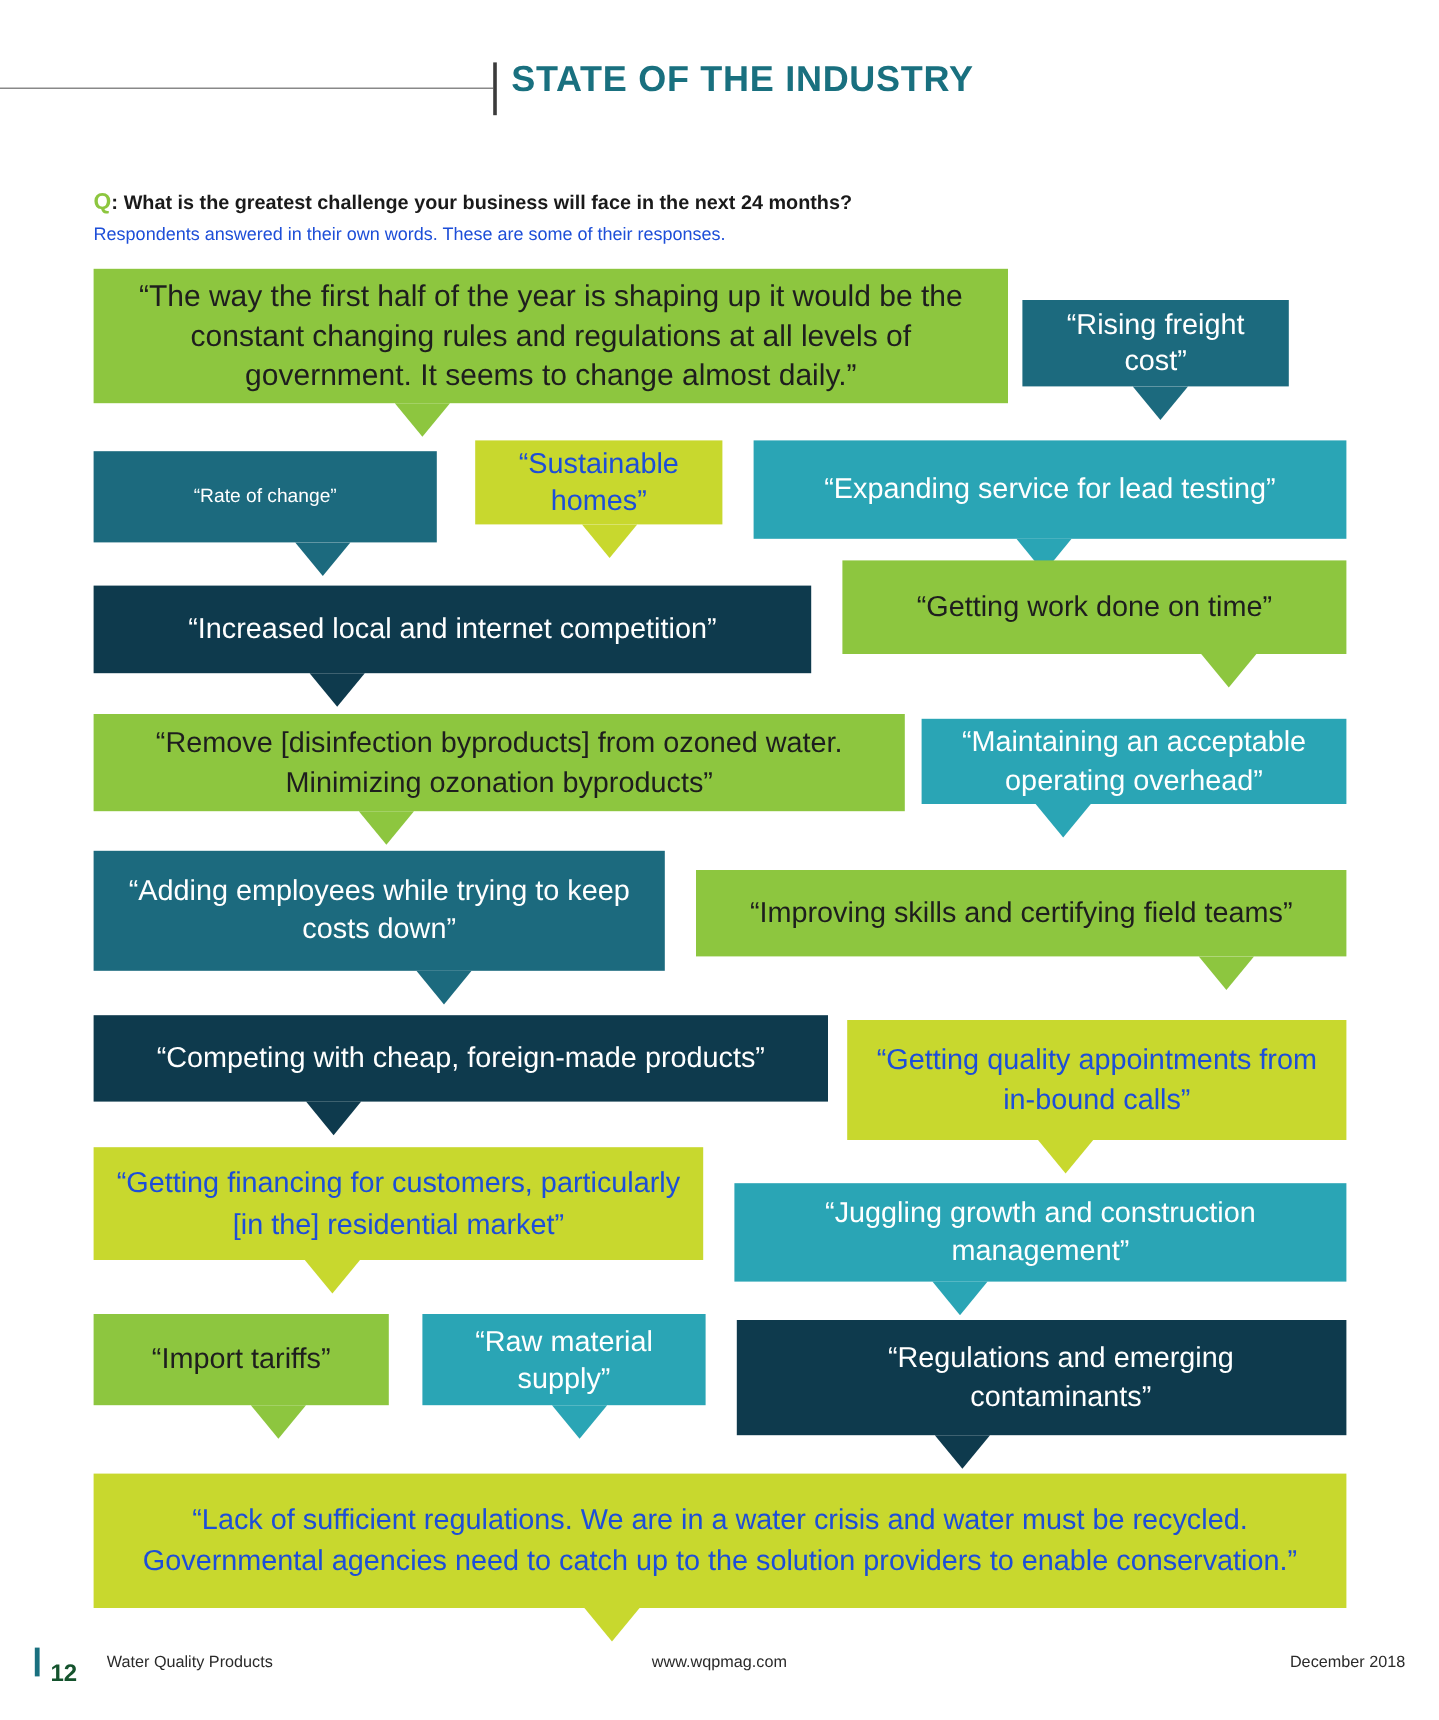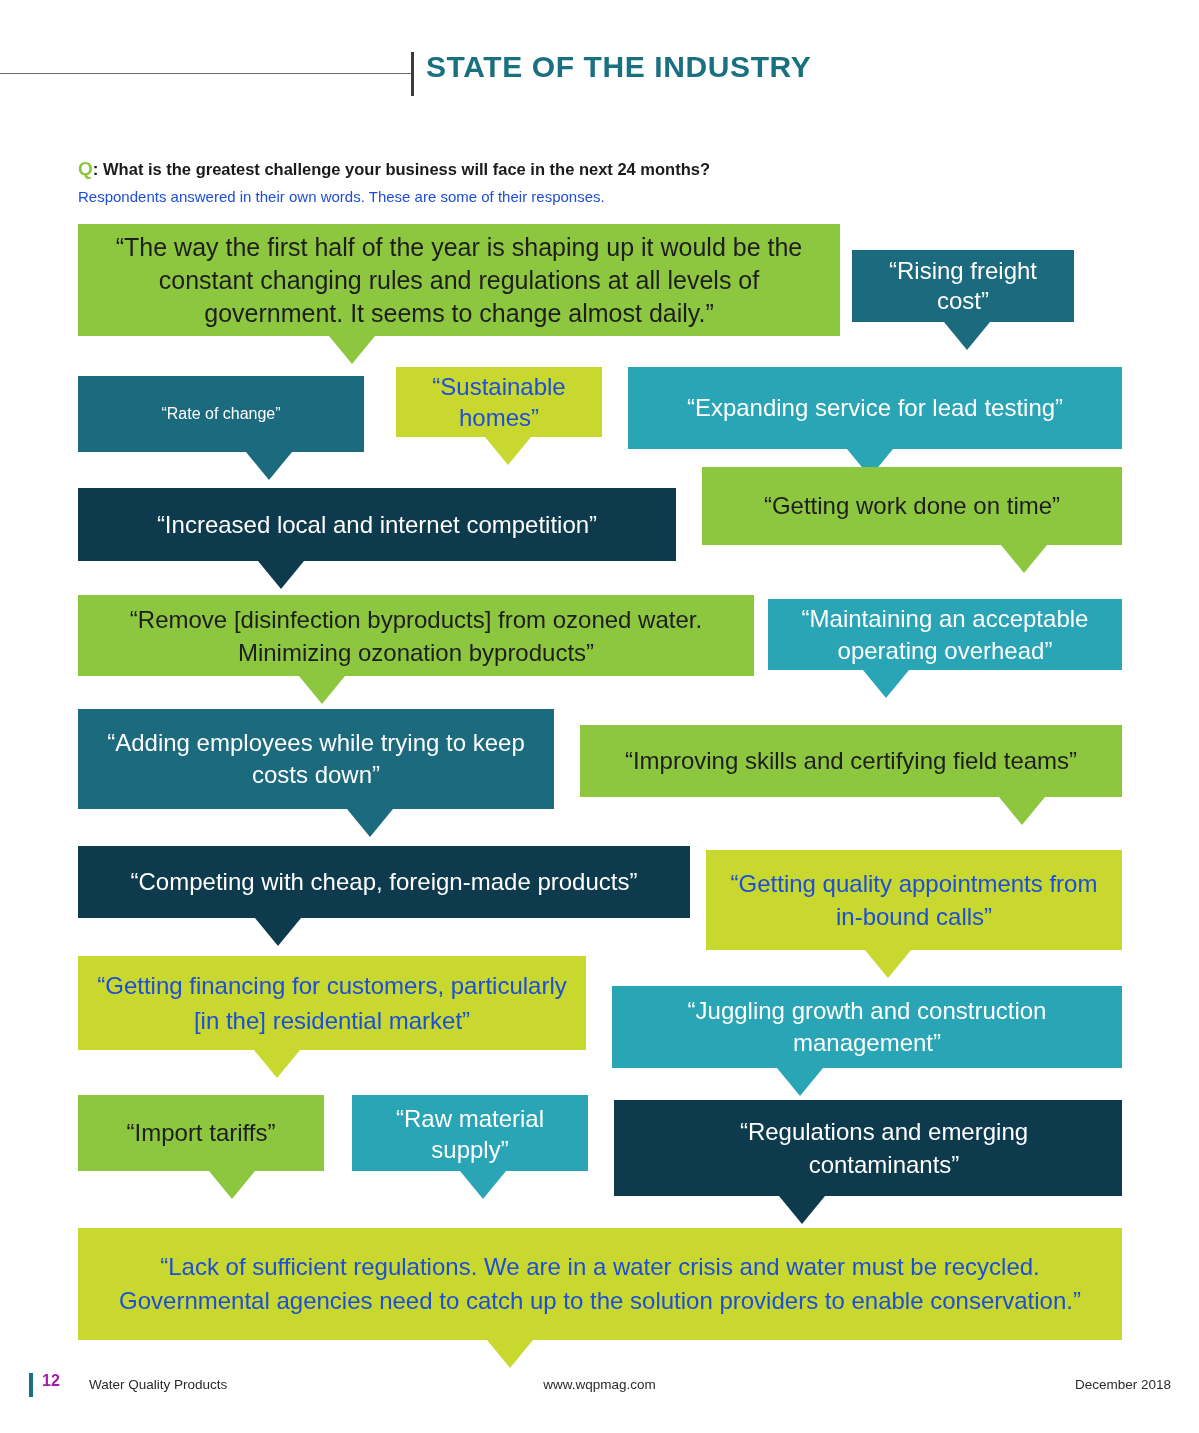--- a/index.html
+++ b/index.html
@@ -119,24 +119,24 @@
     height: 40px;
   }
   #footer-bar {
     position: absolute;
     left: 29px; top: 1px;
     width: 4px; height: 24px;
     background: #19707f;
   }
   #footer-page {
     position: absolute;
-    left: 42px; top: 0;
-    font-size: 16px;
-    font-weight: bold;
-    color: #a21caf;
+    left: 42px; top: 12px;
+    font-size: 20px;
+    font-weight: bold;
+    color: #14532d;
   }
   #footer-mag {
     position: absolute;
     left: 89px; top: 5px;
     font-size: 13.5px;
     color: #2a2a2a;
   }
   #footer-url {
     position: absolute;
     left: 0; top: 5px;

